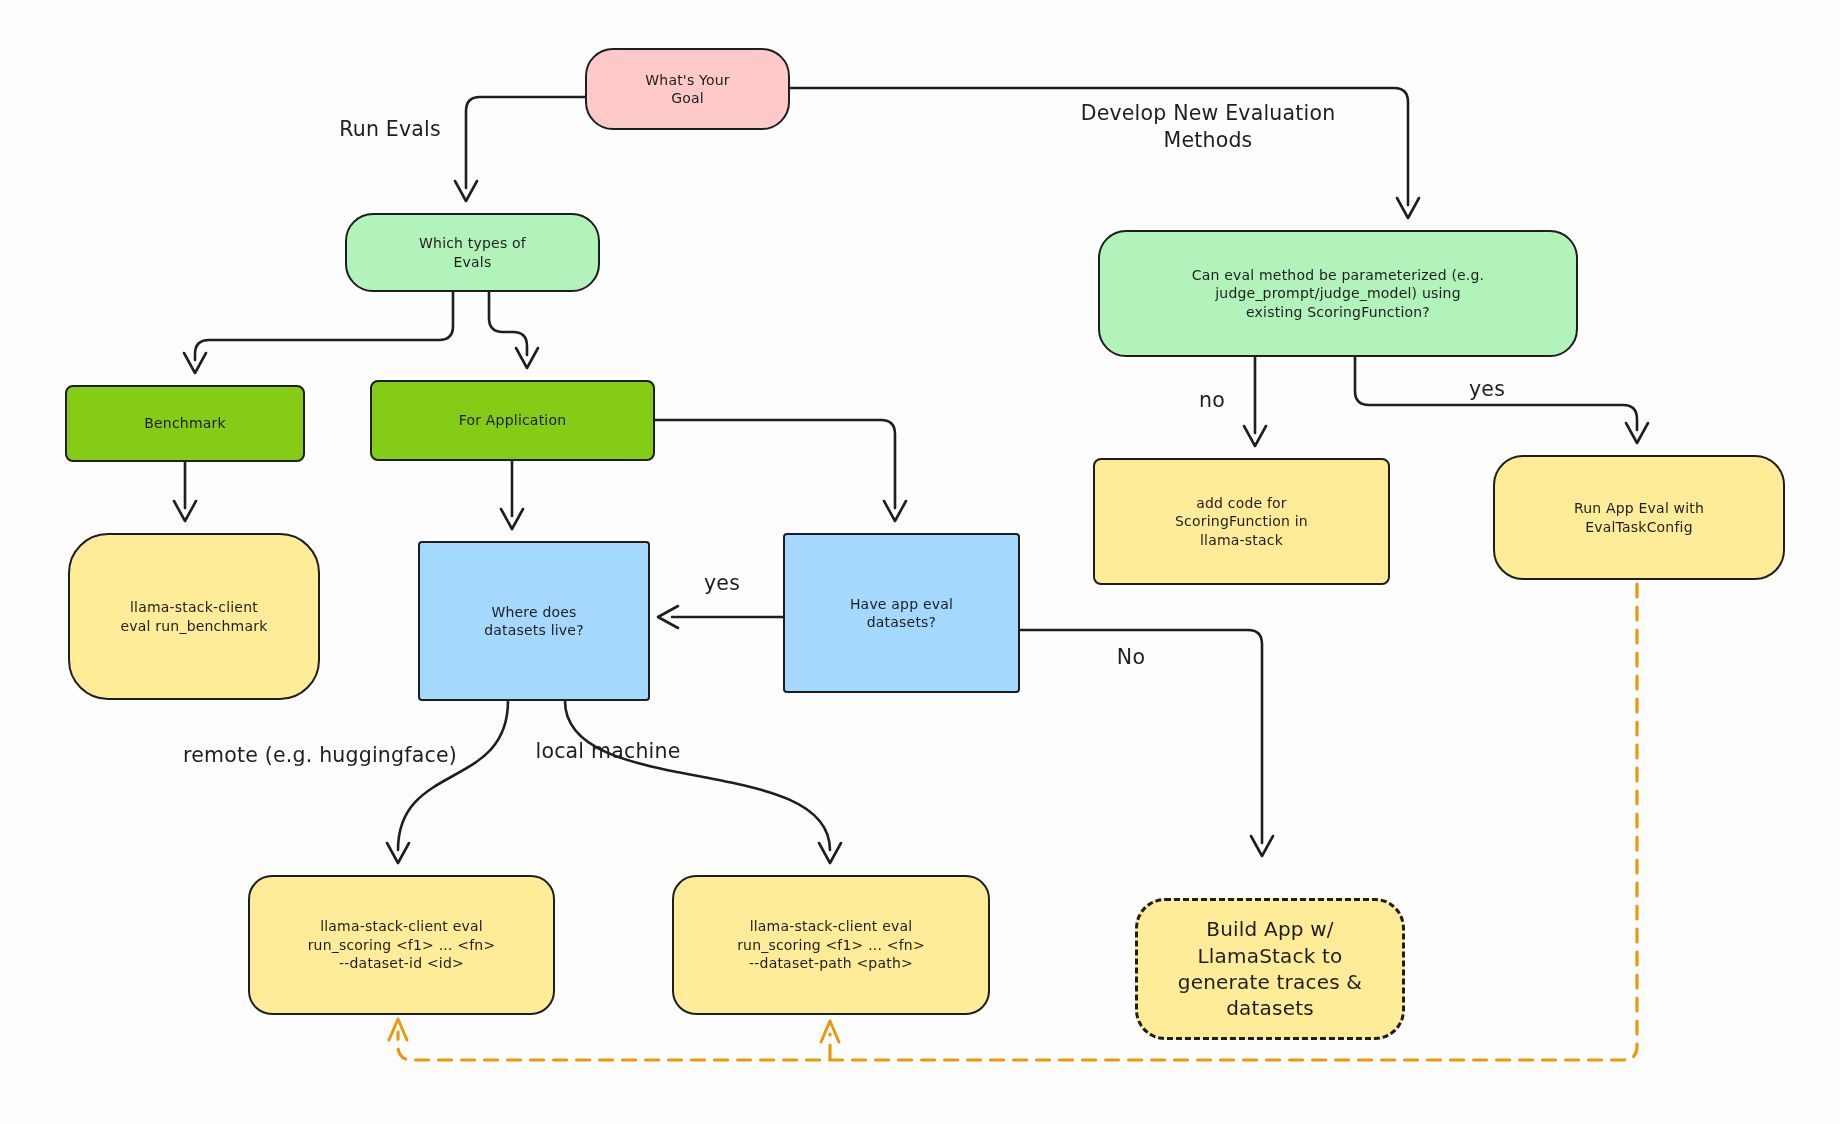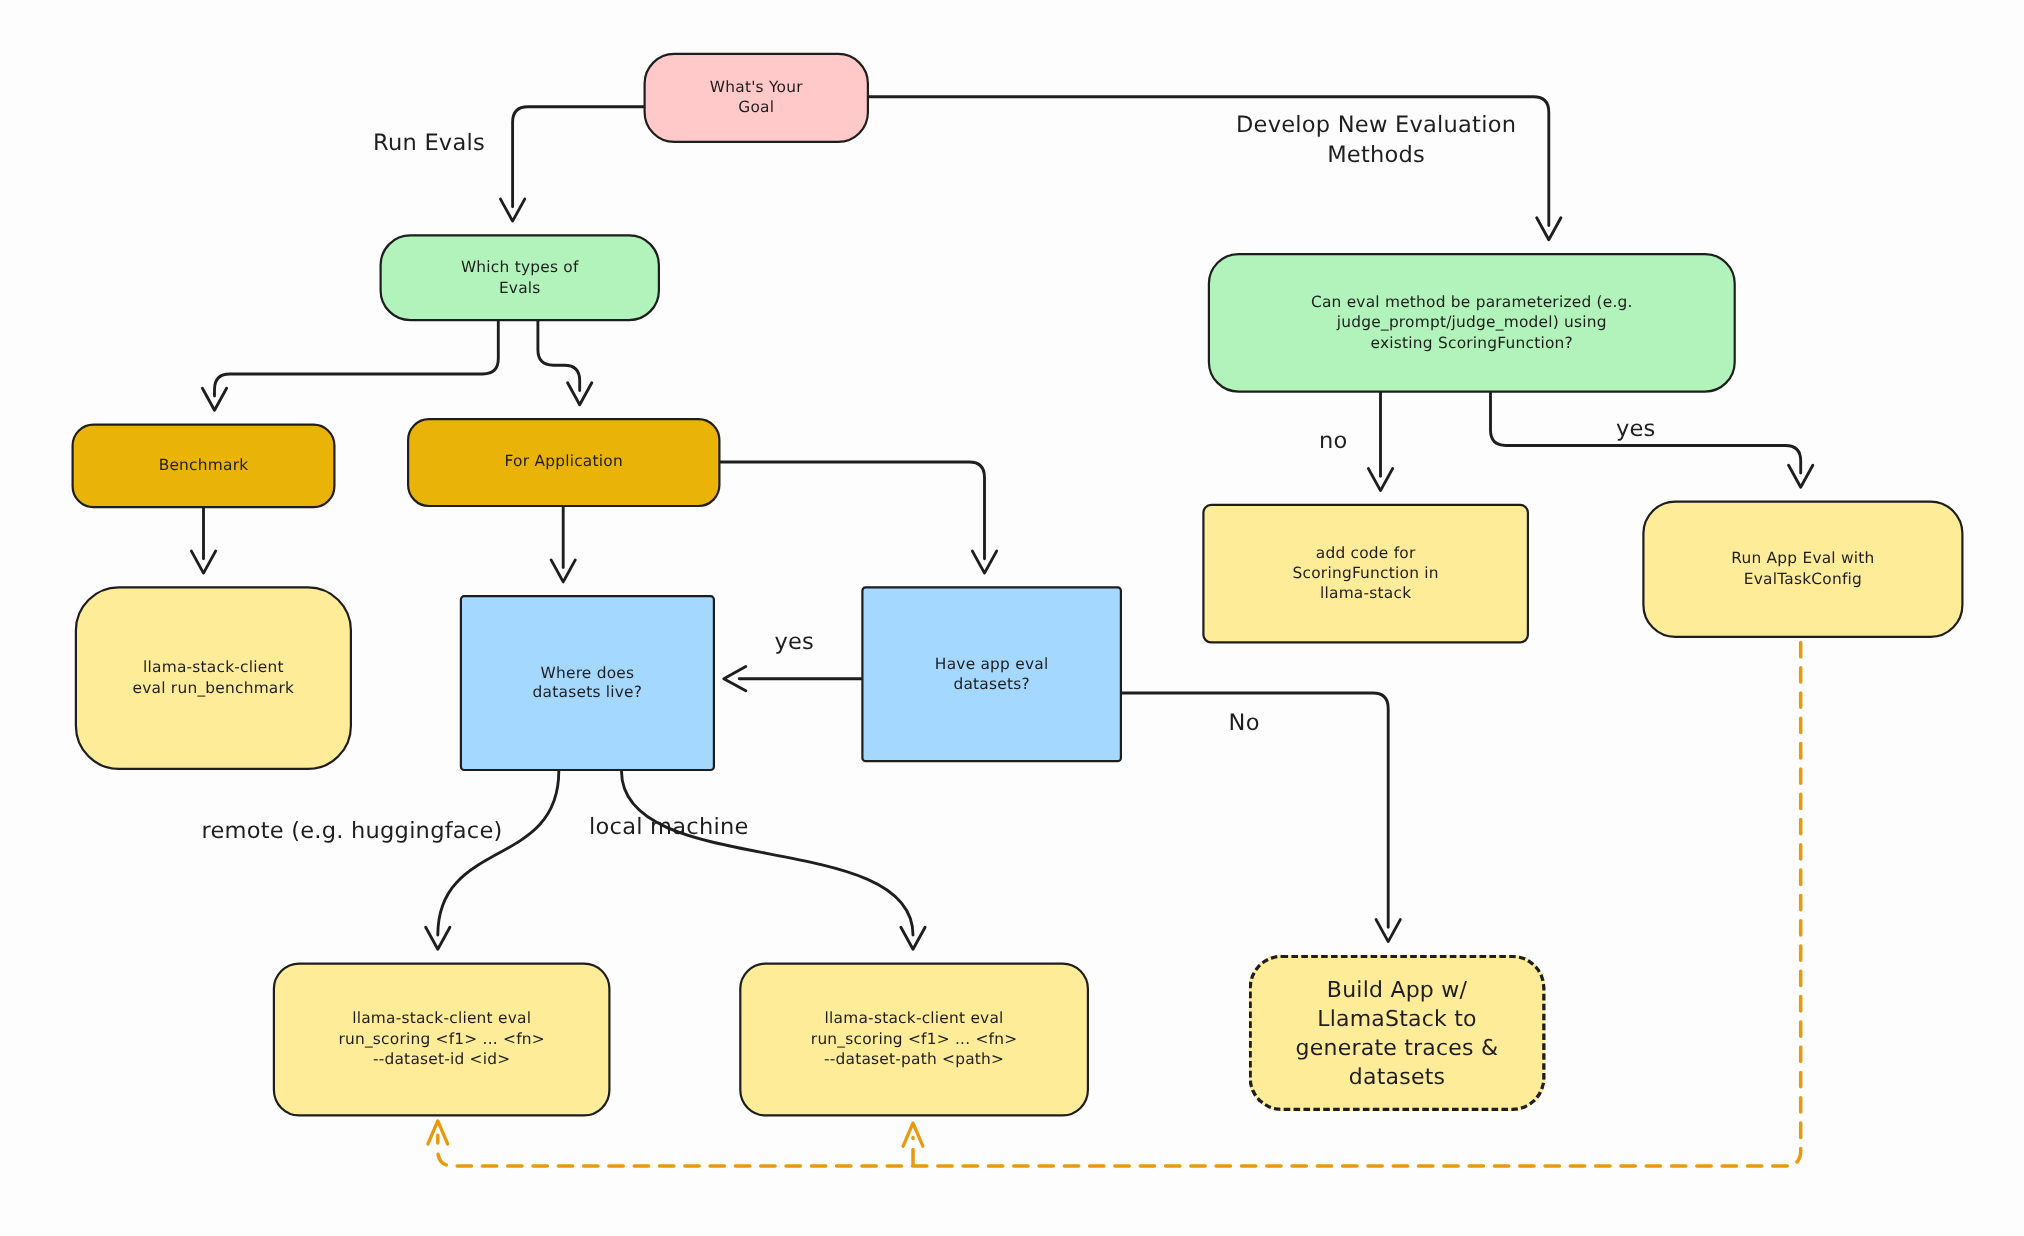--- a/index.html
+++ b/index.html
@@ -13,22 +13,22 @@
   .node{
     position:absolute;display:flex;align-items:center;justify-content:center;
     text-align:center;border:2.6px solid #1e1e1e;border-radius:28px;
     box-sizing:border-box;font-size:14px;line-height:1.32;
     white-space:pre-line;padding:6px 10px;letter-spacing:.2px;
   }
   .fill-pink  {background:#ffc9c9;}
   .fill-green {background:#b2f2bb;}
   .fill-blue  {background:#a5d8ff;border-radius:4px;}
   .fill-yellow{background:#ffec99;border-radius:24px;}
-  .fill-white {background:#eab308;border-radius:20px;}
-  .dashed-border{border-style:dashed;border-width:3px;}
+  .fill-white {background:#84cc16;border-radius:8px;}
+  .dashed-border{border-style:dashed;border-width:3px;margin-top:30px;}
   .edge-label{
     position:absolute;text-align:center;font-size:20.5px;line-height:1.3;
     white-space:pre-line;letter-spacing:.2px;
   }
 </style>
 </head>
 <body>
 
 <div id="canvas">
 
@@ -121,21 +121,21 @@
 run_scoring &lt;f1&gt; ... &lt;fn&gt;
 --dataset-path &lt;path&gt;</div>
 
   <div class="node fill-yellow dashed-border" style="left:1135px;top:868px;width:270px;height:142px;border-radius:30px;font-size:20px;">Build App w/
 LlamaStack to
 generate traces &amp;
 datasets</div>
 
   <div class="edge-label" style="left:300px;top:116px;width:180px;">Run Evals</div>
 
-  <div class="edge-label" style="left:1096px;top:100px;width:310px;">Develop New Evaluation
+  <div class="edge-label" style="left:1053px;top:100px;width:310px;">Develop New Evaluation
 Methods</div>
 
   <div class="edge-label" style="left:1182px;top:387px;width:60px;">no</div>
 
   <div class="edge-label" style="left:1447px;top:376px;width:80px;">yes</div>
 
   <div class="edge-label" style="left:682px;top:570px;width:80px;">yes</div>
 
   <div class="edge-label" style="left:1098px;top:644px;width:66px;">No</div>
 

